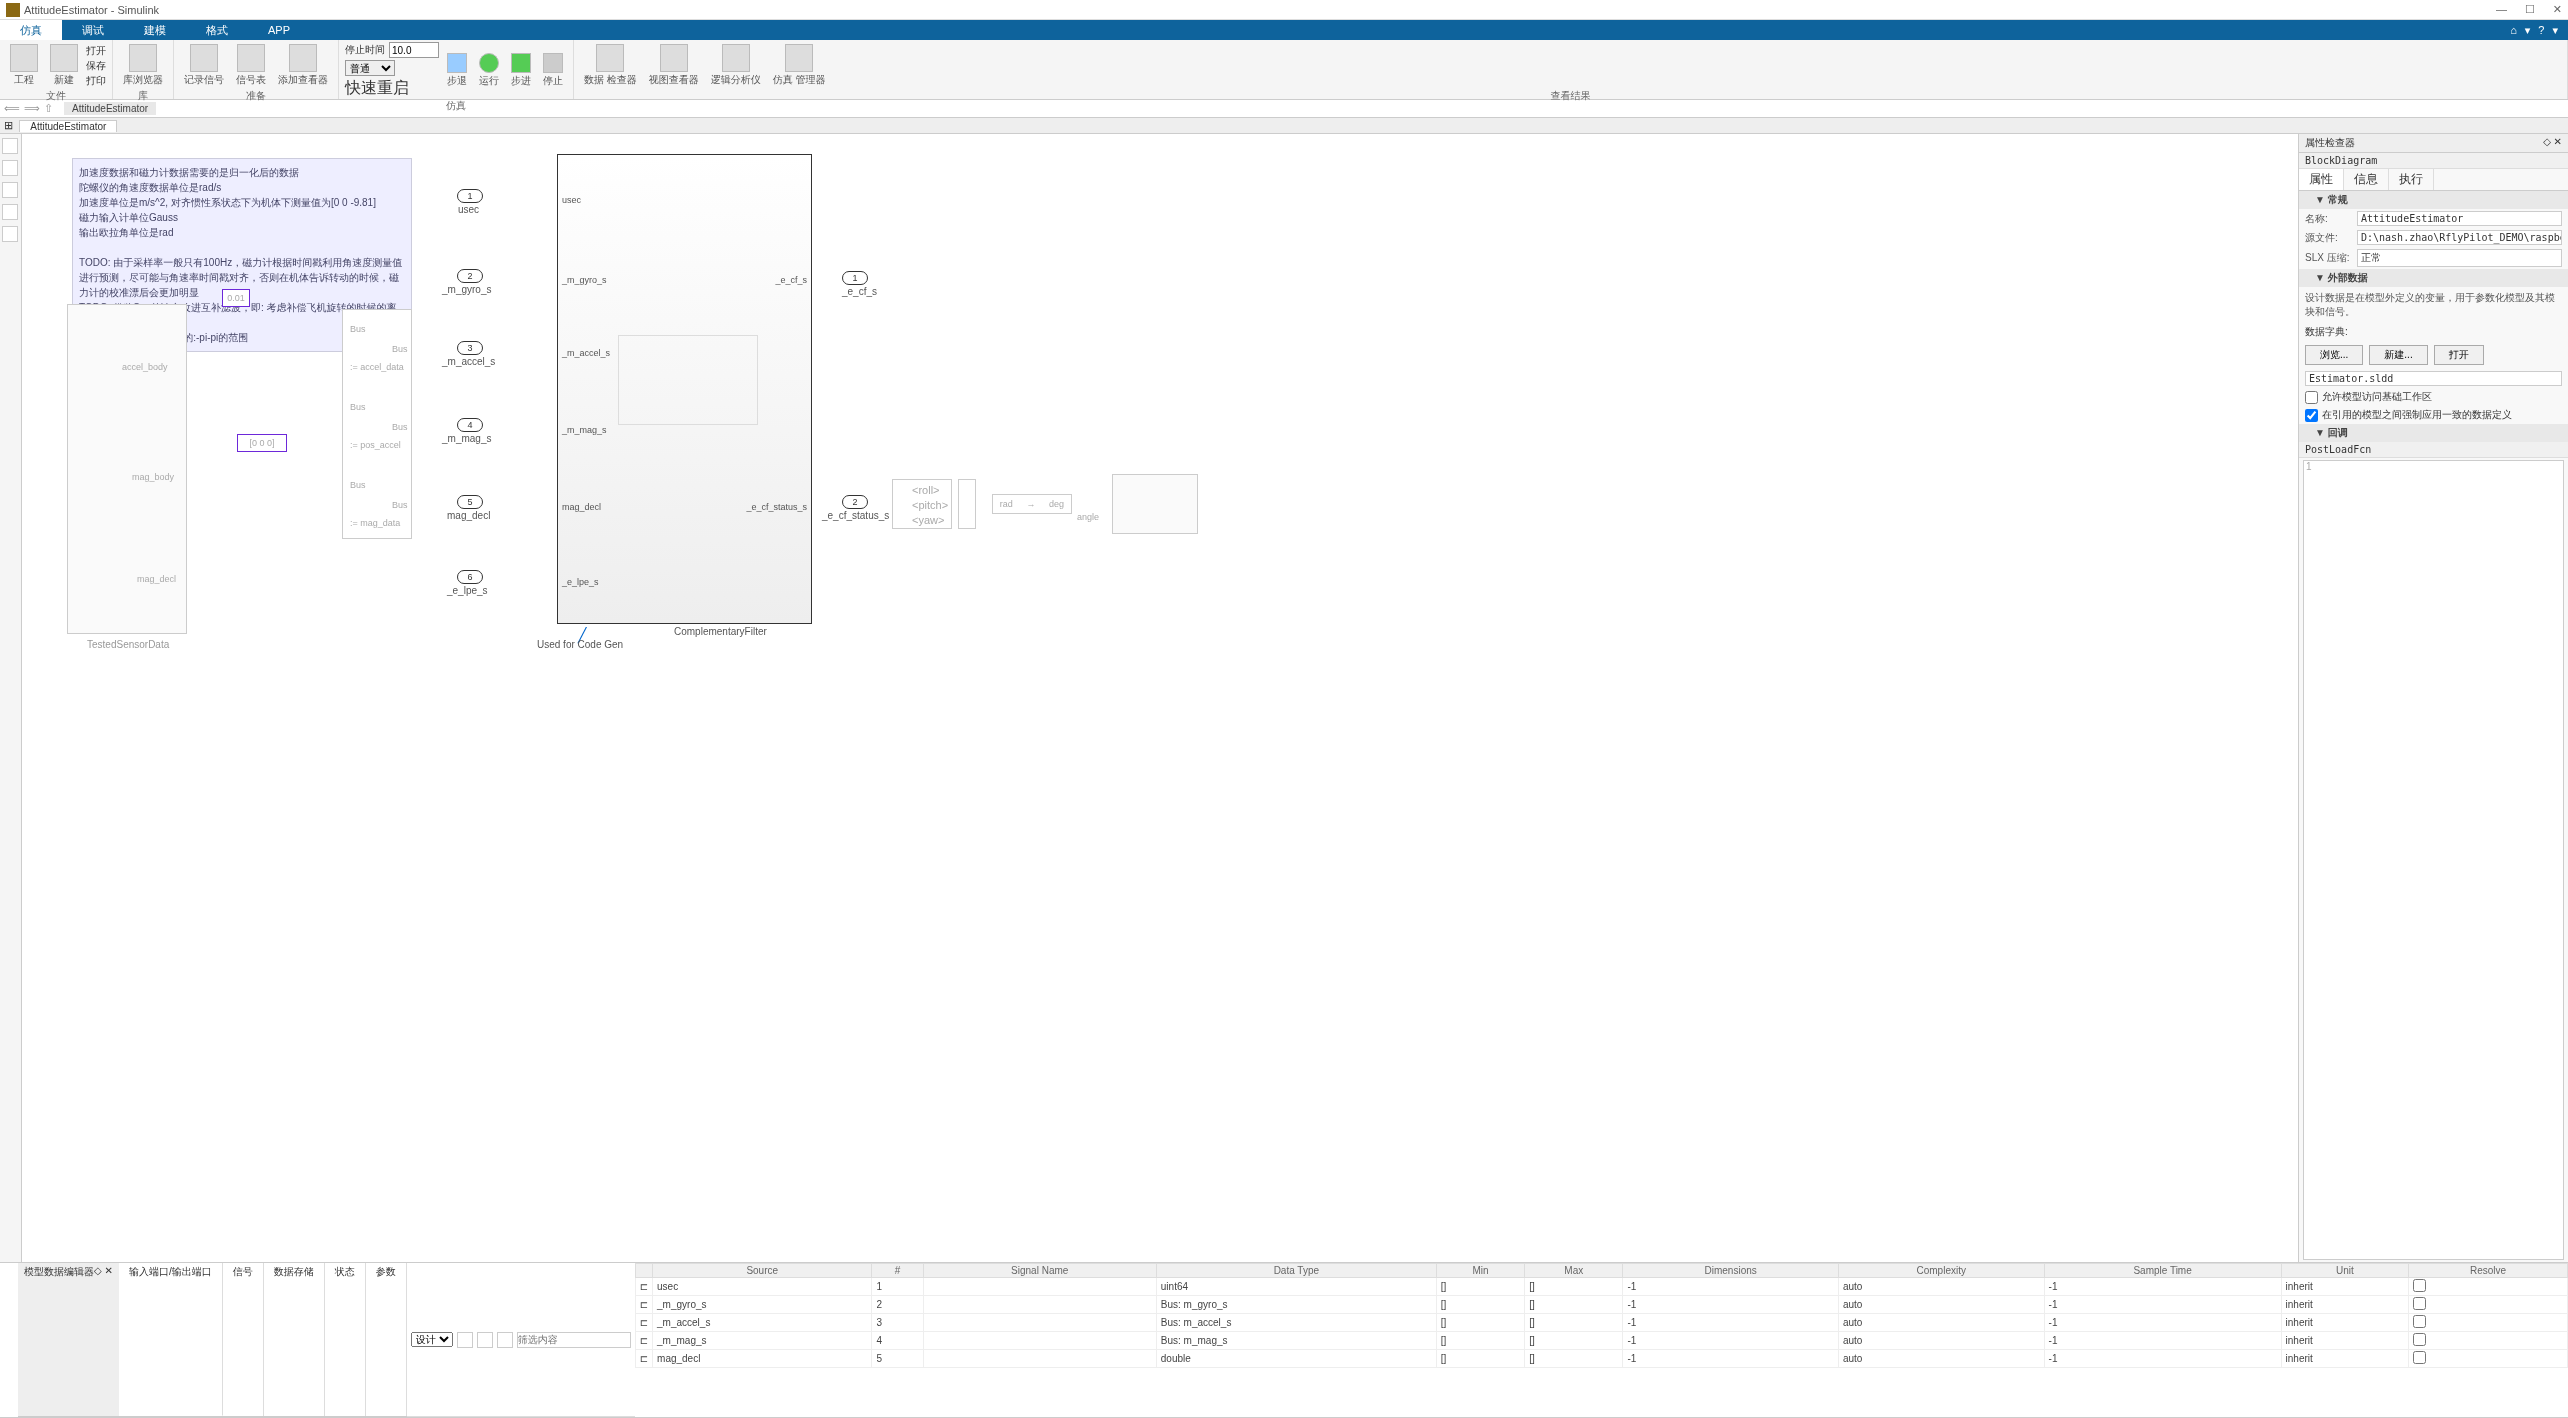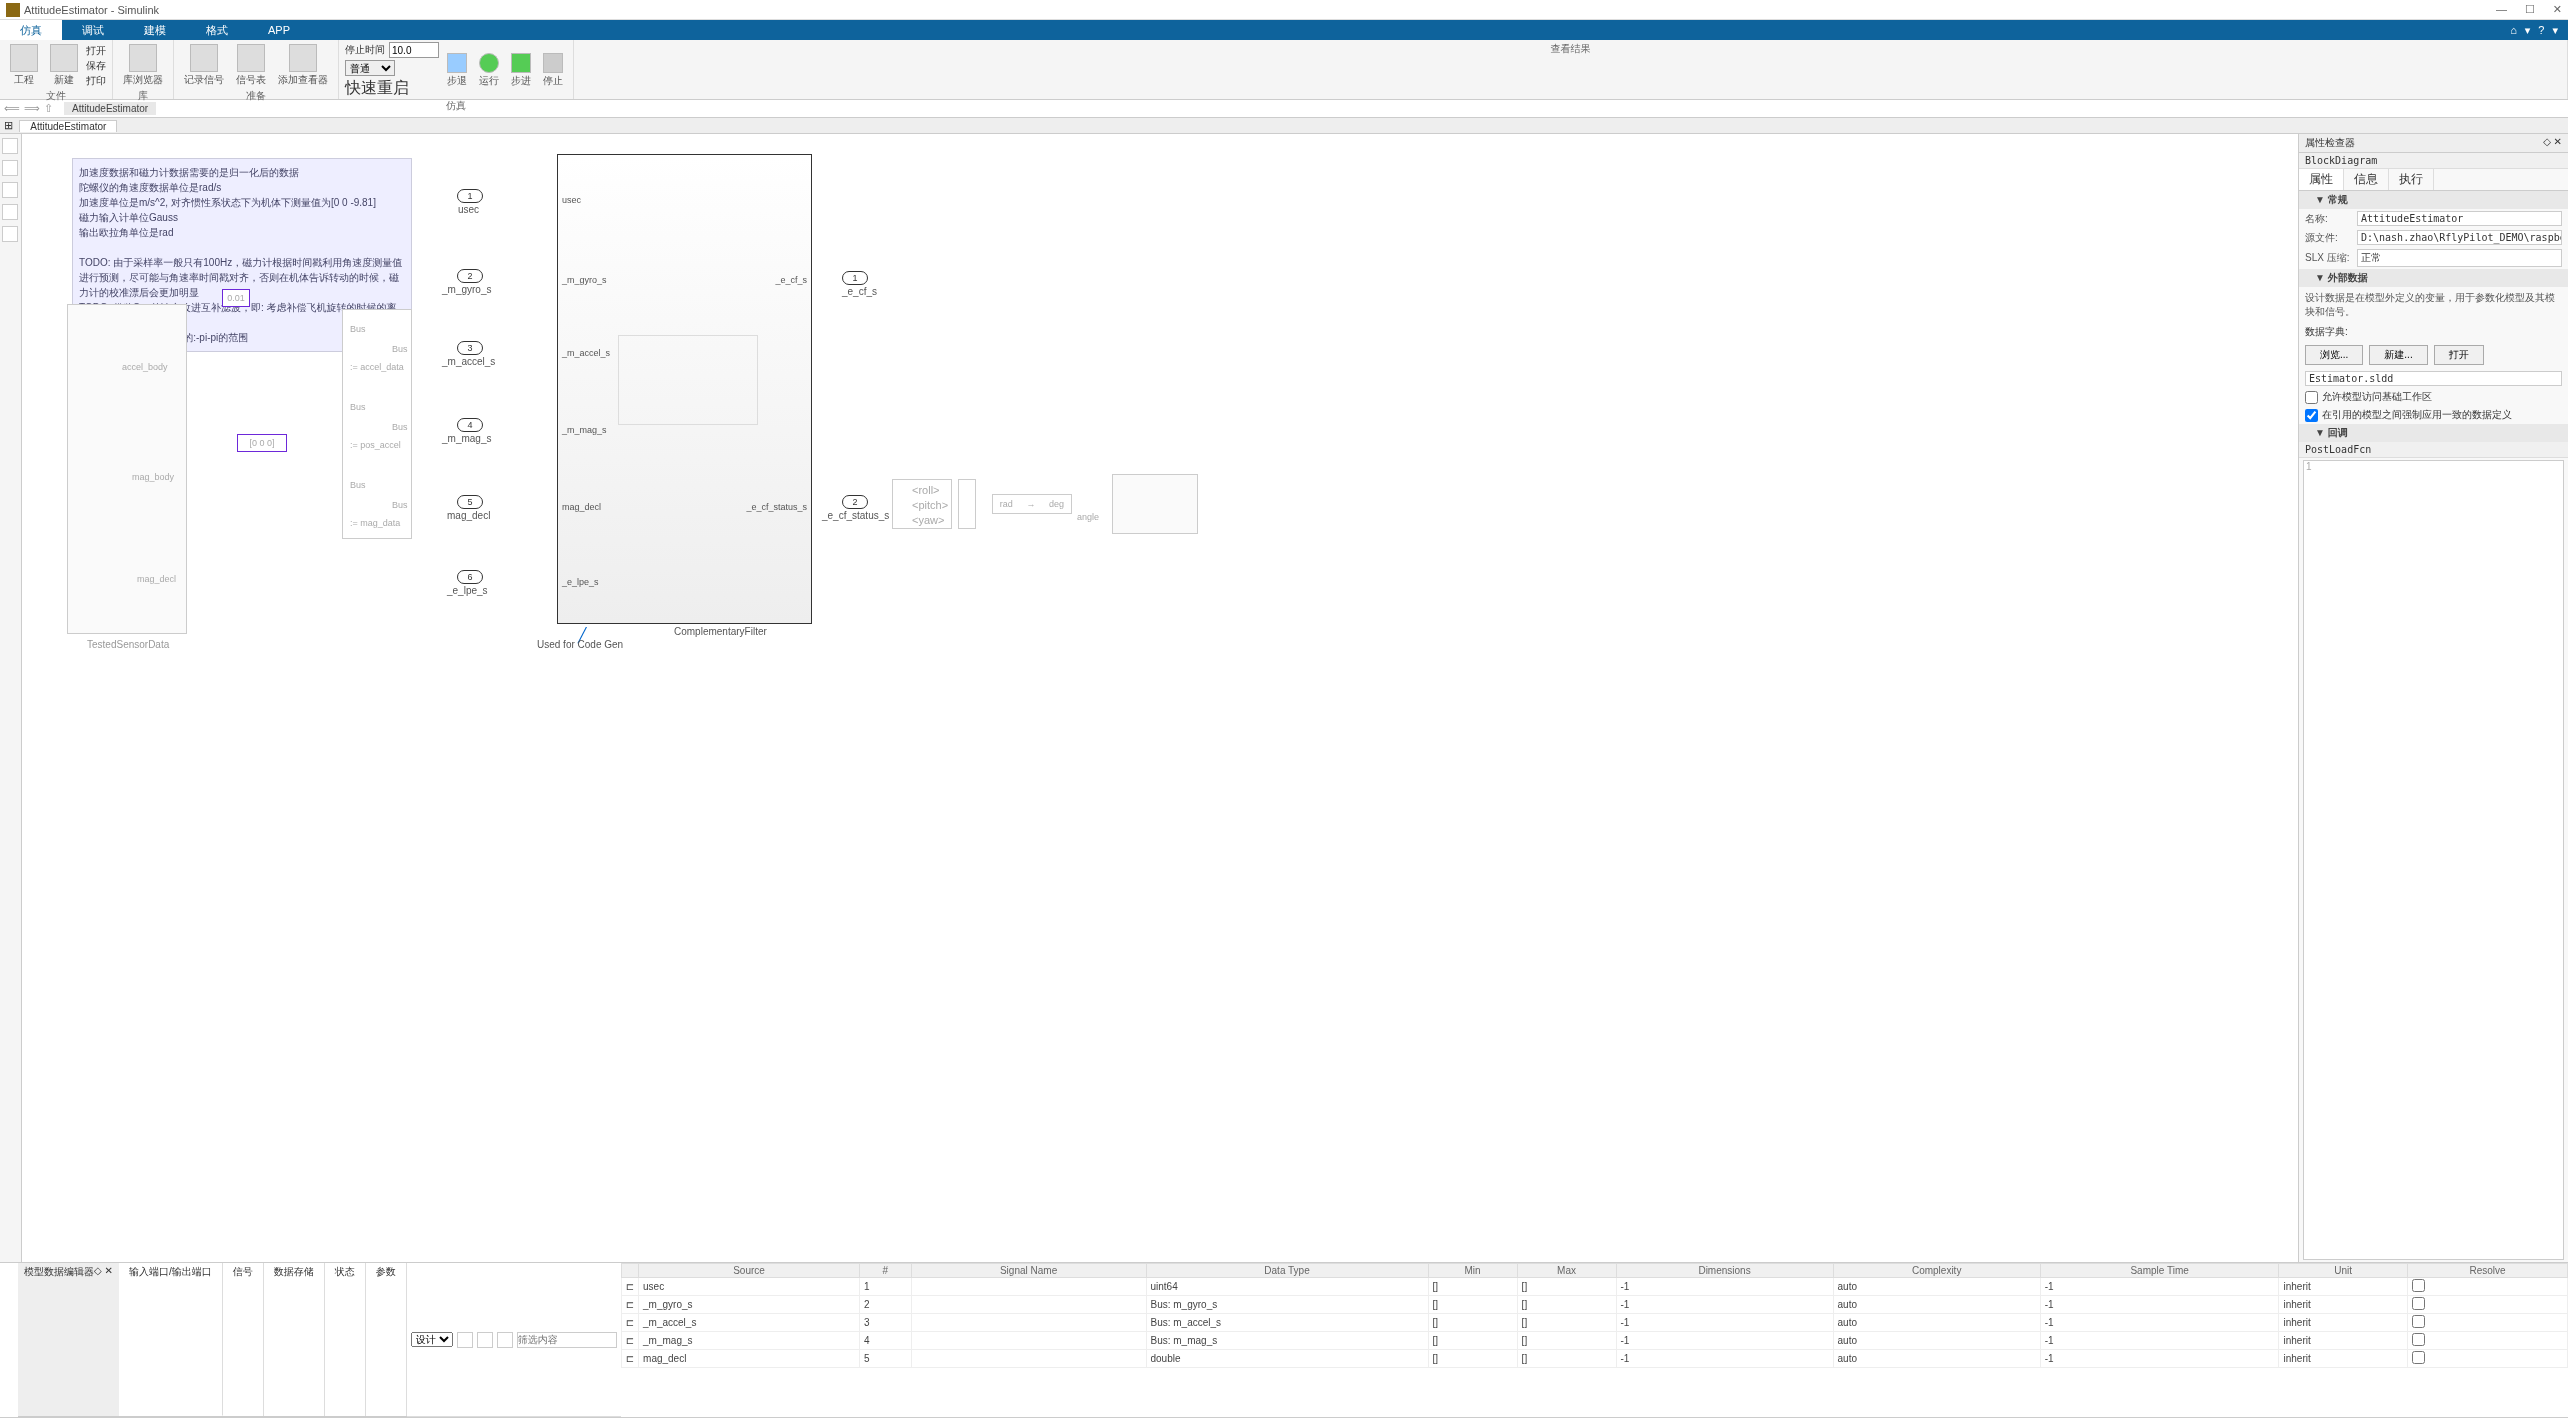--- a/index.html
+++ b/index.html
@@ -85,21 +85,21 @@
 .panel-btn { padding: 2px 14px; border: 1px solid #aaa; background: #f0f0f0; font-size: 10px; }
 .chk-row { padding: 2px 6px; display: flex; align-items: center; gap: 4px; }
 .code-area { flex: 1; background: #fff; border: 1px solid #ccc; margin: 2px 4px; }
 
 .bottom-panel { height: 155px; background: #fff; border-top: 1px solid #ccc; display: flex; flex-direction: row; padding-left: 18px; }
 .bp-header { background: #eee; padding: 2px 6px; font-size: 10px; border-bottom: 1px solid #ccc; display: flex; justify-content: space-between; }
 .bp-tabs { display: flex; border-bottom: 1px solid #ccc; }
 .bp-tab { padding: 2px 10px; font-size: 10px; border-right: 1px solid #ddd; }
 .bp-tab.active { background: #fff; border-bottom: 1px solid #fff; }
 .bp-toolbar { display: flex; gap: 4px; padding: 2px 4px; border-bottom: 1px solid #ddd; align-items: center; }
-.filter-box { margin-left: auto; width: 100px; height: 16px; border: 1px solid #ccc; font-size: 10px; }
+.filter-box { margin-left: auto; width: 114px; height: 16px; border: 1px solid #ccc; font-size: 10px; }
 .data-table { width: 100%; border-collapse: collapse; font-size: 10px; font-family: monospace; }
 .data-table th { background: #f0f0f0; border: 1px solid #ddd; padding: 1px 4px; font-weight: normal; color: #666; }
 .data-table td { border: 1px solid #eee; padding: 1px 4px; color: #444; }
 .port-icon-cell { width: 16px; text-align: center; }
 
 .statusbar { height: 18px; background: #f0f0f0; border-top: 1px solid #ccc; display: flex; align-items: center; padding: 0 6px; font-size: 10px; color: #666; }
 </style>
 </head>
 <body>
 
@@ -195,20 +195,40 @@
           <span>步进</span>
         </div>
       <div class="ribbon-btn">
           <div class="ribbon-icon" style="background:#ccc;"></div>
           <span>停止</span>
         </div>
     </div>
     <div class="ribbon-label">仿真</div>
   </div>
   <div class="ribbon-group" style="flex:1">
+    <div class="ribbon-items">
+      <div class="ribbon-btn">
+          <div class="ribbon-icon lg"></div>
+          <span>数据
+检查器</span>
+        </div>
+      <div class="ribbon-btn">
+          <div class="ribbon-icon lg"></div>
+          <span>视图查看器</span>
+        </div>
+      <div class="ribbon-btn">
+          <div class="ribbon-icon lg"></div>
+          <span>逻辑分析仪</span>
+        </div>
+      <div class="ribbon-btn">
+          <div class="ribbon-icon lg"></div>
+          <span>仿真
+管理器</span>
+        </div>
+    </div>
     <div class="ribbon-label">查看结果</div>
   </div>
 </div>
 
 <div class="nav-bar">
   <span class="nav-arrow">⟸</span>
   <span class="nav-arrow">⟹</span>
   <span class="nav-arrow">⇧</span>
   <span class="breadcrumb">AttitudeEstimator</span>
 </div>

